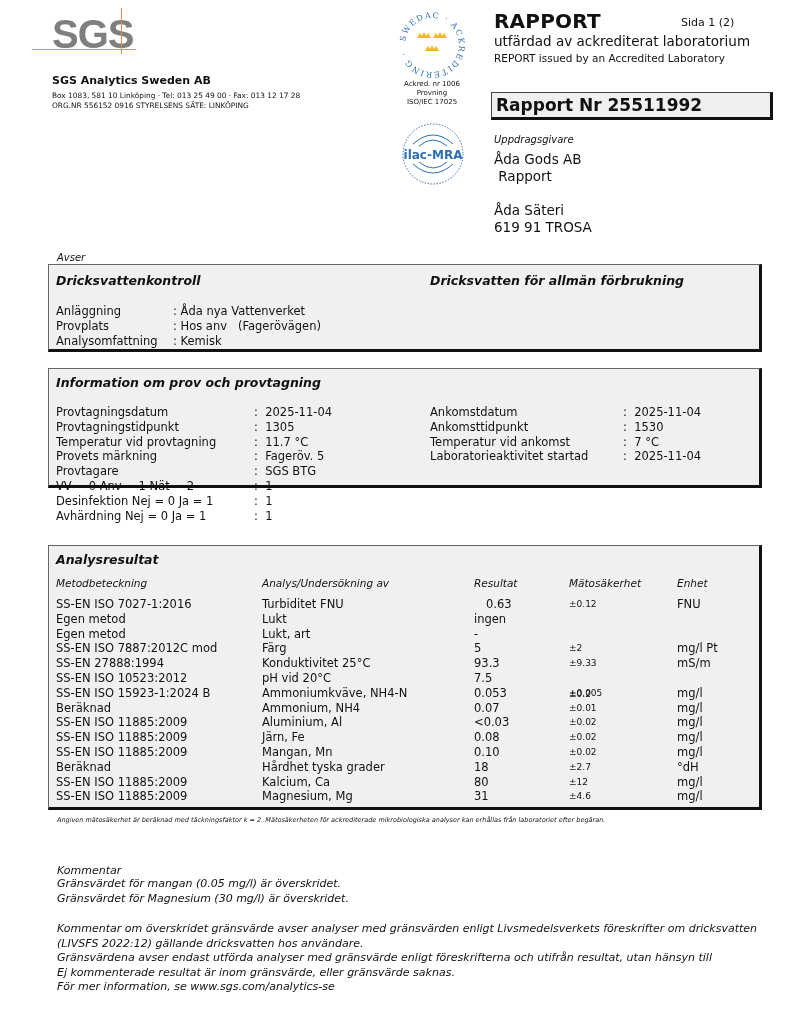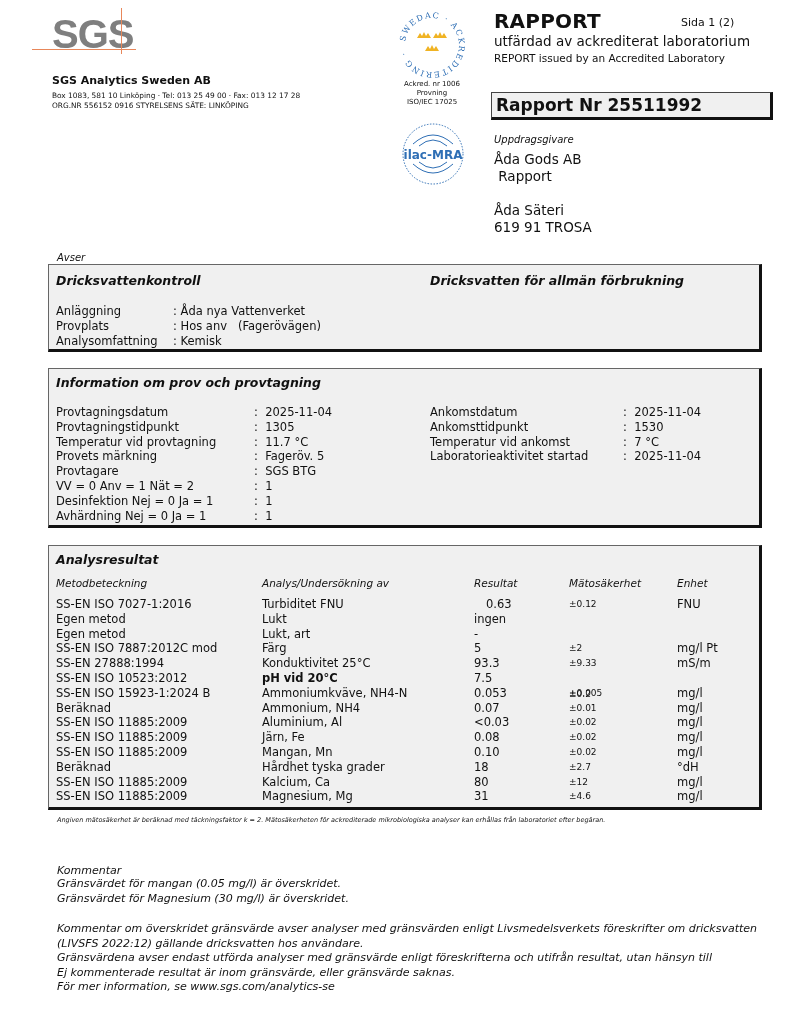--- a/index.html
+++ b/index.html
@@ -26,21 +26,21 @@
   .issued-sv { left: 494px; top: 33px; font-size: 13.5px; }
   .issued-en { left: 494px; top: 52px; font-size: 10.5px; }
   .rapport-nr { left: 491px; top: 92px; width: 282px; height: 28px; border: 1px solid #444; border-right: 3px solid #111; border-bottom: 3px solid #111; background: #f0f0f0; font-size: 17px; font-weight: bold; padding: 2px 0 0 4px; }
   .uppdrag-label { left: 494px; top: 134px; font-size: 10px; font-style: italic; }
   .client-lines { left: 494px; top: 151px; font-size: 13.5px; line-height: 17px; }
 
   
   .avser-label { left: 57px; top: 252px; font-size: 10px; font-style: italic; }
   .box { border: 1px solid #666; border-right: 3px solid #111; border-bottom: 3px solid #111; background: #f0f0f0; }
   .box1 { left: 48px; top: 264px; width: 714px; height: 88px; }
-  .box2 { left: 48px; top: 368px; width: 714px; height: 160px; }
+  .box2 { left: 48px; top: 368px; width: 714px; height: 120px; }
   .box3 { left: 48px; top: 545px; width: 714px; height: 265px; }
 
   .box-title { font-size: 12.5px; font-weight: bold; font-style: italic; position: absolute; }
   .kv { position: absolute; font-size: 11.5px; line-height: 14.8px; white-space: nowrap; }
   .kv .k { display: inline-block; }
   .kv .c { display: inline-block; }
 
   
   .th { position: absolute; top: 31px; font-size: 10.5px; font-style: italic; }
   .row { position: absolute; left: 0; height: 14.8px; width: 100%; font-size: 11.5px; white-space: nowrap; }
@@ -175,21 +175,21 @@
       </div>
       <div class="row" style="top: 110.2px;">
         <span style="left: 7px;">SS-EN 27888:1994</span>
         <span style="left: 213px;">Konduktivitet 25°C</span>
         <span style="left: 425px;">93.3</span>
         <span class="u" style="left: 520px;">±9.33</span>
         <span style="left: 628px;">mS/m</span>
       </div>
       <div class="row" style="top: 125px;">
         <span style="left: 7px;">SS-EN ISO 10523:2012</span>
-        <span style="left: 213px; font-weight: bold;">pH vid 20°C</span>
+        <span style="left: 213px;">pH vid 20°C</span>
         <span style="left: 425px;">7.5</span>
         <span class="u" style="left: 520px; margin-top: 16px;">±0.2</span>
         <span style="left: 628px;"></span>
       </div>
       <div class="row" style="top: 139.8px;">
         <span style="left: 7px;">SS-EN ISO 15923-1:2024 B</span>
         <span style="left: 213px;">Ammoniumkväve, NH4-N</span>
         <span style="left: 425px;">0.053</span>
         <span class="u" style="left: 520px;">±0.005</span>
         <span style="left: 628px;">mg/l</span>

